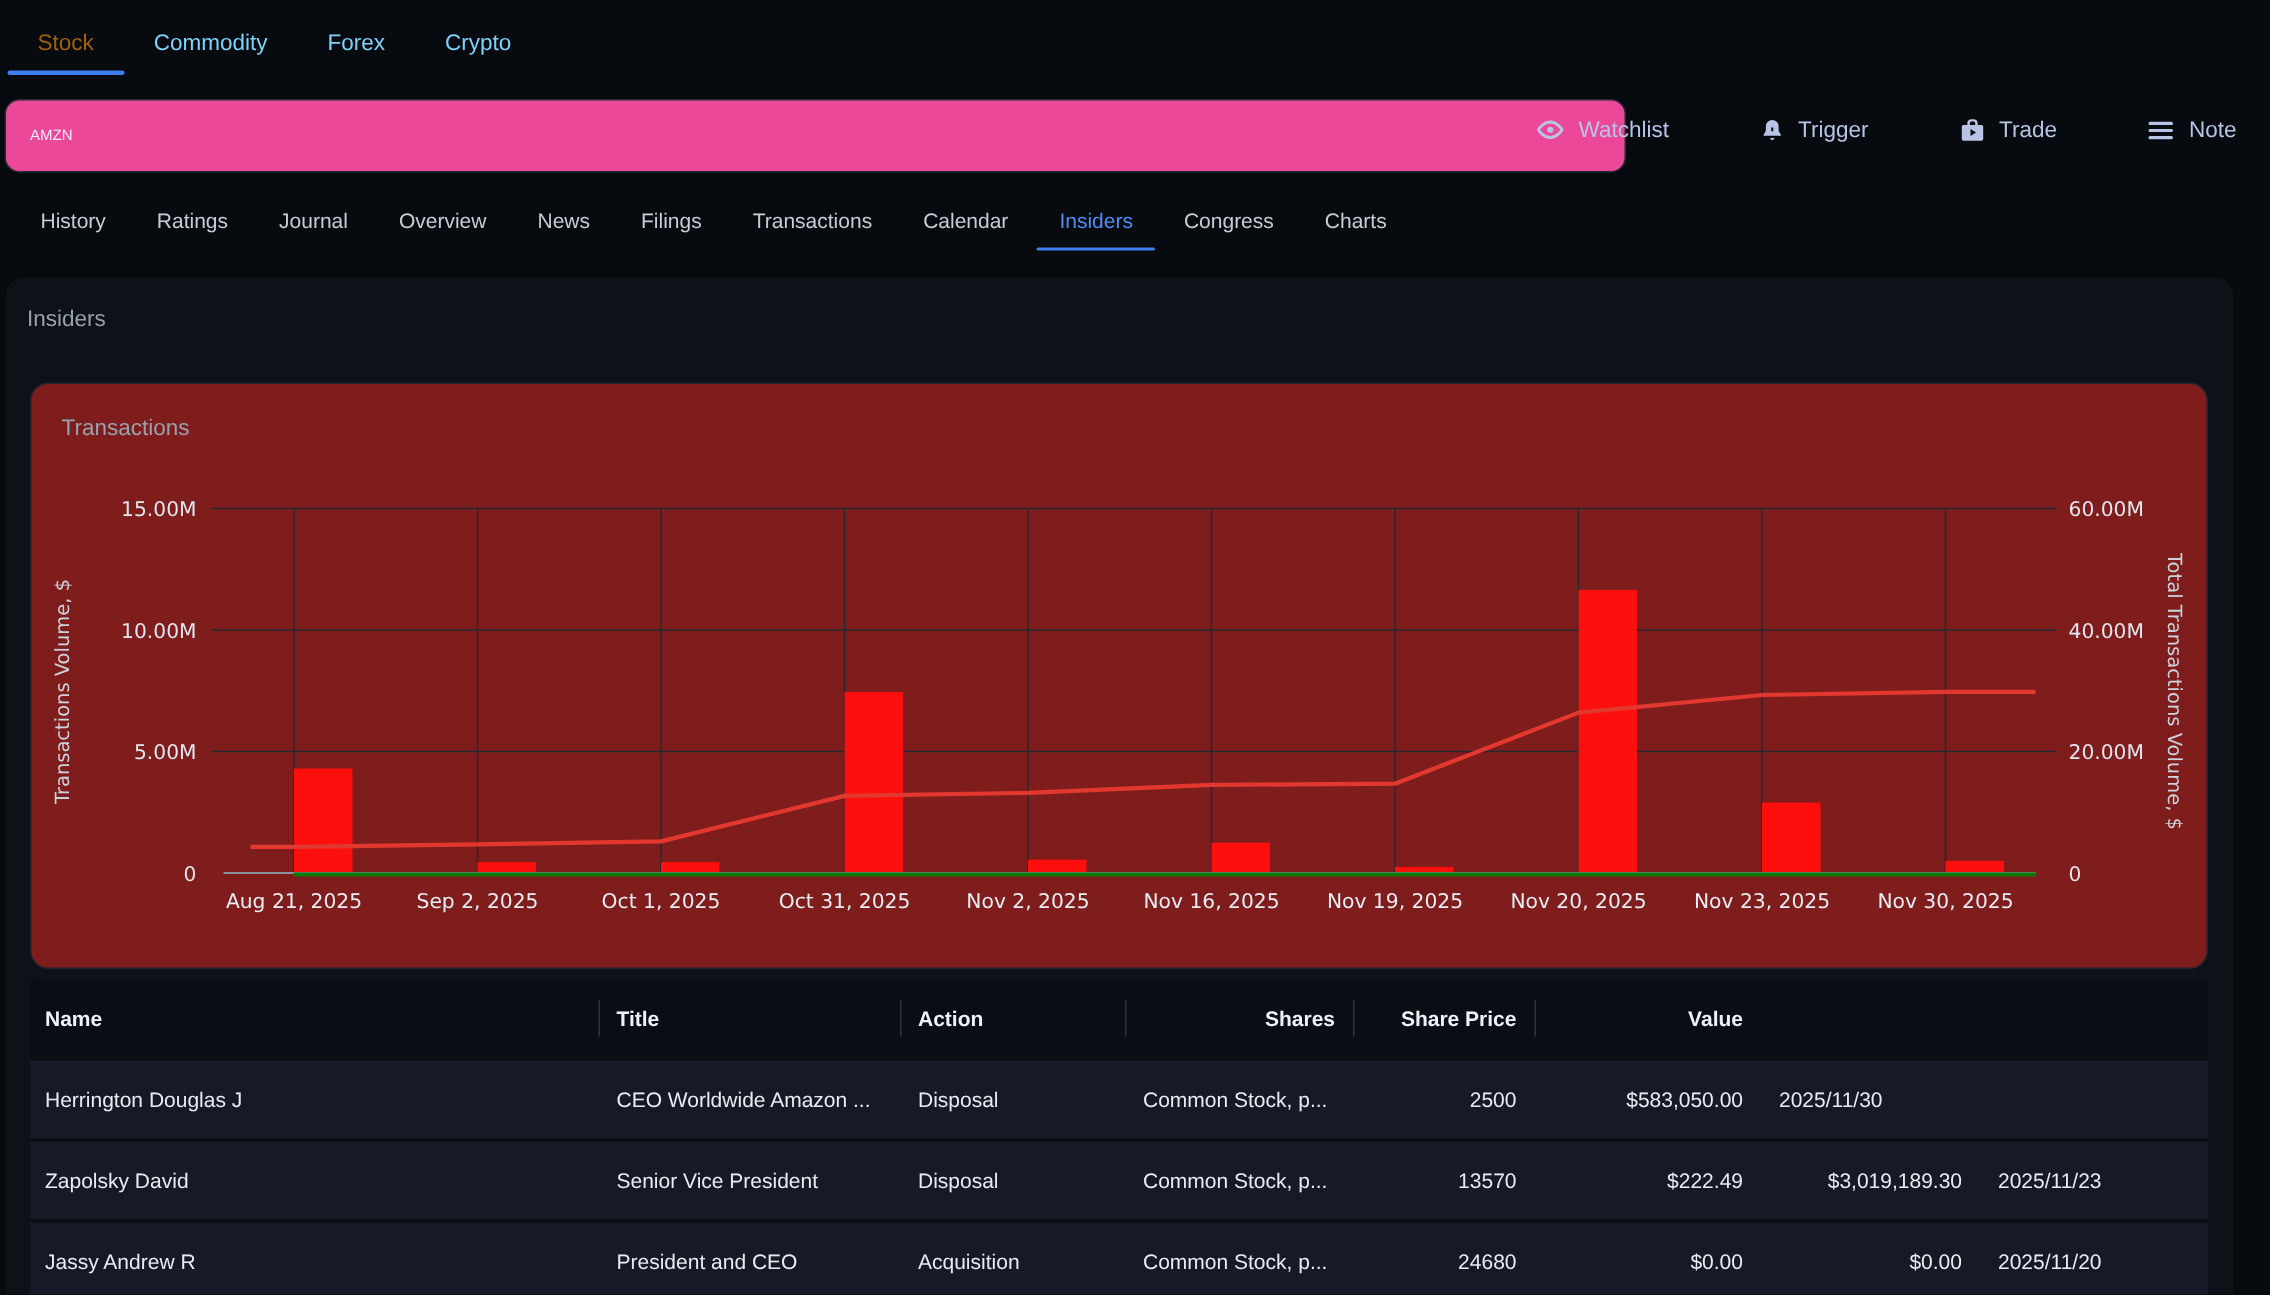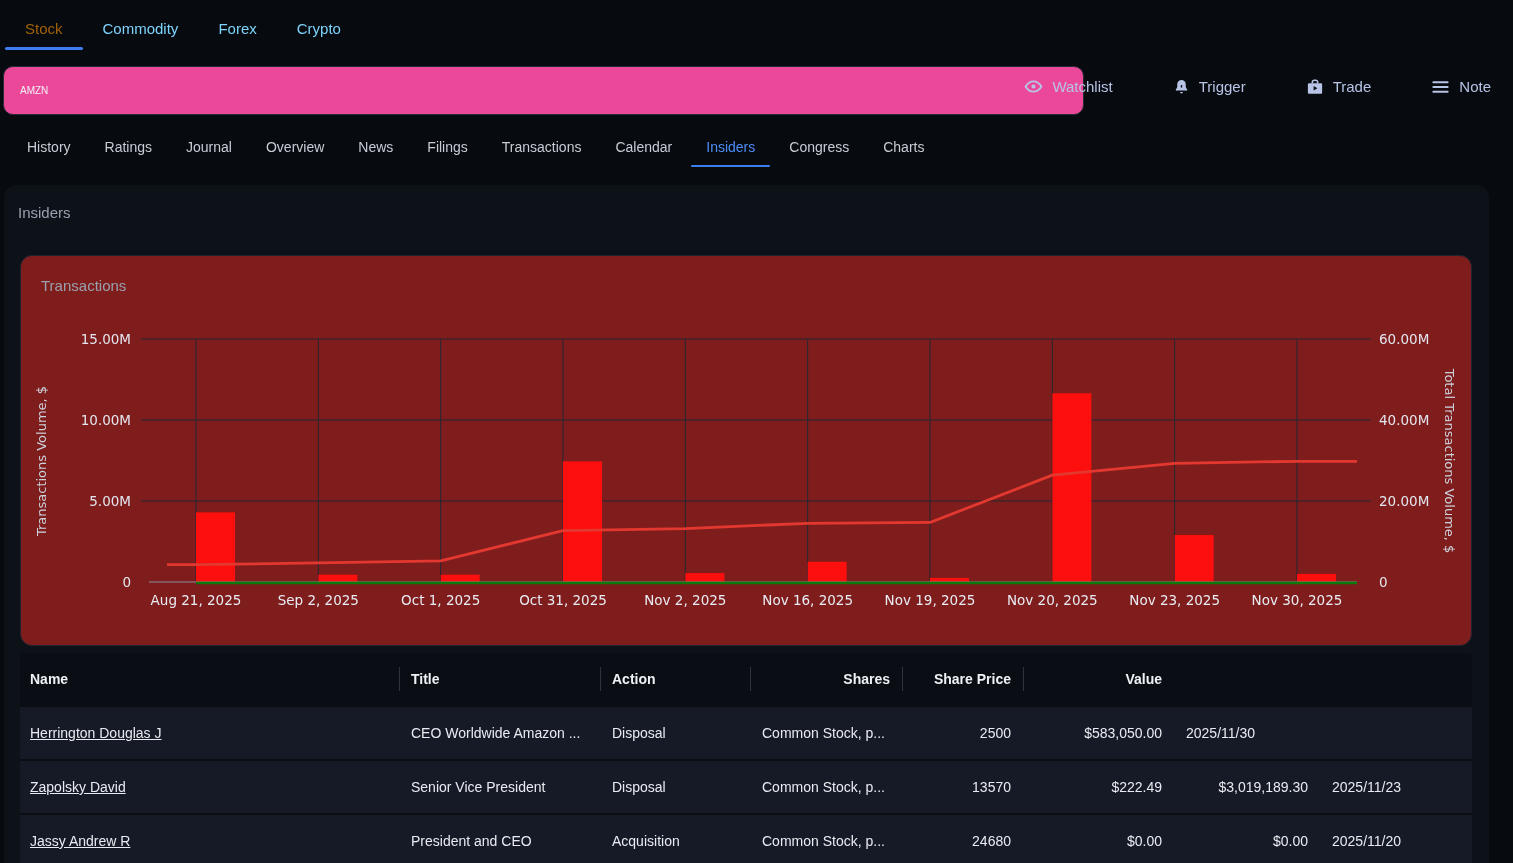--- a/index.html
+++ b/index.html
@@ -40,21 +40,21 @@
   .table{position:absolute;left:16px;top:468px;width:1452px;}
   .grid-cols{display:grid;grid-template-columns:379px 201px 150px 152px 121px 151px 146px 152px;}
   .thead{height:52px;background:#0a0d13;color:#eef1f6;font-weight:700;font-size:14px;border-radius:4px 4px 0 0;}
   .hcell{display:flex;align-items:center;padding:0 12px;position:relative;cursor:pointer;gap:13px;}
   .hcell.first{padding-left:10px;}
   .hcell.right{justify-content:flex-end;}
   .hcell:not(.first)::before{content:"";position:absolute;left:0;top:14px;bottom:14px;width:1px;background:#2c323e;}
   .sort-arrow{color:#aebdde;font-size:16px;line-height:1;}
   .trow{height:52px;background:#151a26;border-top:2px solid #0a0d12;font-size:14px;color:#e8ebf1;cursor:default;}
   .tcell{display:flex;align-items:center;padding:0 12px;overflow:hidden;white-space:nowrap;}
-  .tcell.first{padding-left:10px;text-decoration:underline;}
+  .tcell.first{padding-left:10px;}
   .tcell.right{justify-content:flex-end;}
 </style>
 </head>
 <body>
 
 <div class="page">
 
   <nav class="primary-tabs" id="primaryTabs">
       <div class="ptab active">Stock</div>
       <div class="ptab">Commodity</div>

